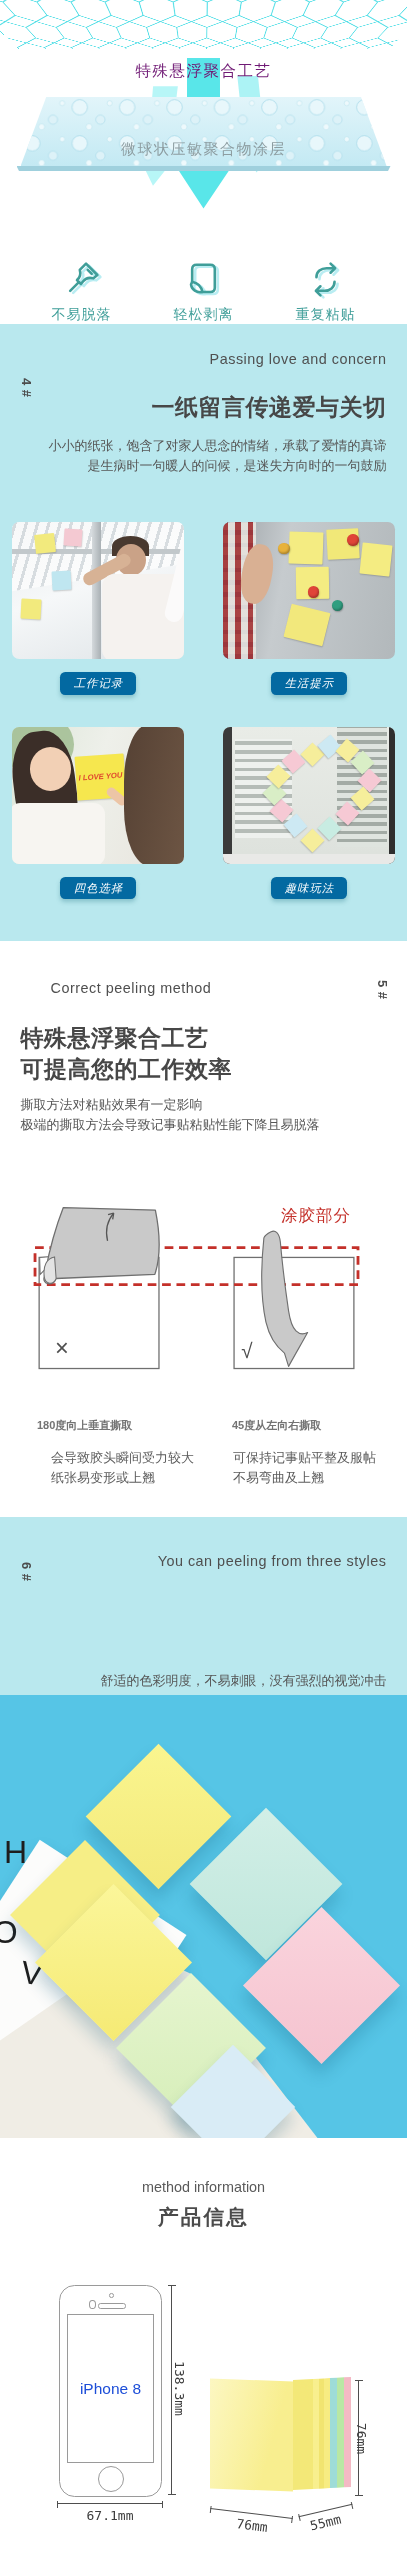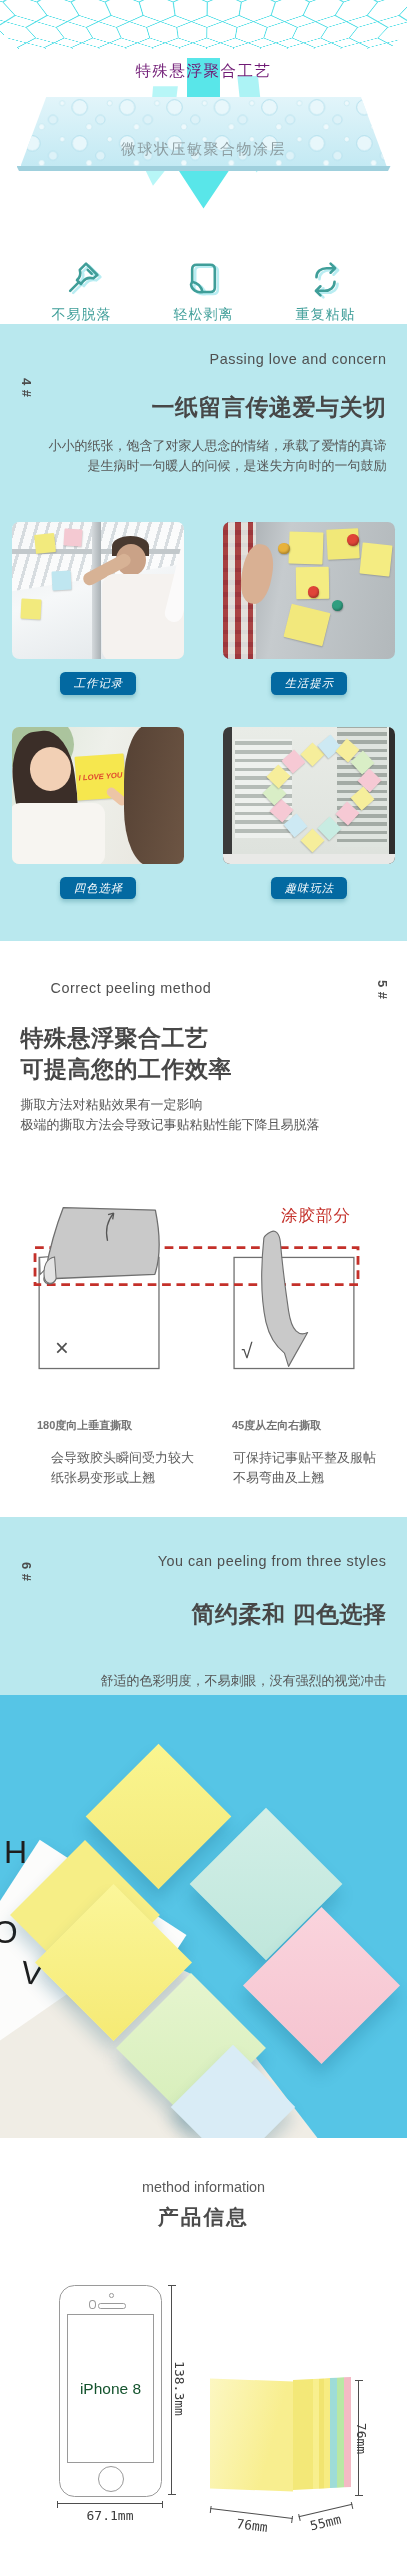--- a/index.html
+++ b/index.html
@@ -107,21 +107,21 @@
 
   
   .prod{height:618px;background:#fff;}
   .pi-en{position:absolute;left:0;right:0;top:41px;text-align:center;font-size:14.4px;color:#5a5a5a;}
   .pi-cn{position:absolute;left:0;right:0;top:65px;text-align:center;font-size:20.6px;font-weight:700;color:#4b4b4b;letter-spacing:2.1px;}
   .phone{position:absolute;left:59px;top:147px;width:101px;height:210px;border:1.3px solid #9a9a9a;border-radius:15.5px;background:#fff;}
   .phone .cam{position:absolute;left:29px;top:14.4px;width:4.6px;height:6.2px;border:0.8px solid #9a9a9a;border-radius:50%;}
   .phone .dot{position:absolute;left:49px;top:7.2px;width:2.6px;height:2.6px;border:0.8px solid #9a9a9a;border-radius:50%;}
   .phone .ear{position:absolute;left:38px;top:16.5px;width:26px;height:4.1px;border:0.8px solid #9a9a9a;border-radius:2.6px;}
   .phone .scr{position:absolute;left:6.7px;right:6.7px;top:28px;bottom:33px;border:1px solid #9a9a9a;
-              display:flex;align-items:center;justify-content:center;font-size:15.5px;color:#14532d;}
+              display:flex;align-items:center;justify-content:center;font-size:15.5px;color:#1d4ed8;}
   .phone .home{position:absolute;left:50%;bottom:3.6px;width:24px;height:24px;margin-left:-13px;border:1.3px solid #9a9a9a;border-radius:50%;}
   .dimv{position:absolute;border-left:0.8px solid #4e4e4e;}
   .dimh{position:absolute;border-top:0.8px solid #4e4e4e;}
   .cap-h:before,.cap-h:after{content:"";position:absolute;top:-3.1px;width:0.8px;height:6.7px;background:#4e4e4e;}
   .cap-h:before{left:0;} .cap-h:after{right:0;}
   .cap-v:before,.cap-v:after{content:"";position:absolute;left:-3.6px;width:7.2px;height:0.8px;background:#4e4e4e;}
   .cap-v:before{top:0;} .cap-v:after{bottom:0;}
   .dlabel{position:absolute;font-family:"DejaVu Sans Mono",monospace;font-size:13px;color:#3d3d3d;white-space:nowrap;}
   .stack{position:absolute;left:210px;top:242px;width:142px;height:116px;}
   .stack .front{position:absolute;left:0;top:0;width:83px;height:110px;transform:skewY(2deg);
@@ -326,21 +326,20 @@
     <div class="subd" style="left:233px;top:507px;">
       <div>可保持记事贴平整及服帖</div>
       <div>不易弯曲及上翘</div>
     </div>
   </div>
 
   <div class="sec sec6t blue">
     <div class="vtag" style="left:18.5px;top:45px;">6#</div>
     <div class="sub-en" style="right:20.6px;top:36px;">You can peeling from three styles</div>
     <div class="big-title" style="right:20.6px;top:82px;text-align:right;">
-      <div>简约柔和 四色选择</div>
     </div>
     <div class="para" style="right:20.6px;top:154px;text-align:right;">舒适的色彩明度，不易刺眼，没有强烈的视觉冲击</div>
   </div>
 
   <div class="sec sec6p">
     <div class="card"></div>
     <div class="pletter" style="left:4.1px;top:139px;">H</div>
     <div class="pletter" style="left:-7.2px;top:219px;">O</div>
     <div class="pletter" style="left:20.6px;top:260px;transform:rotate(8deg);">V</div>
     <div class="pletter" style="left:49px;top:307px;transform:rotate(14deg);">E</div>

